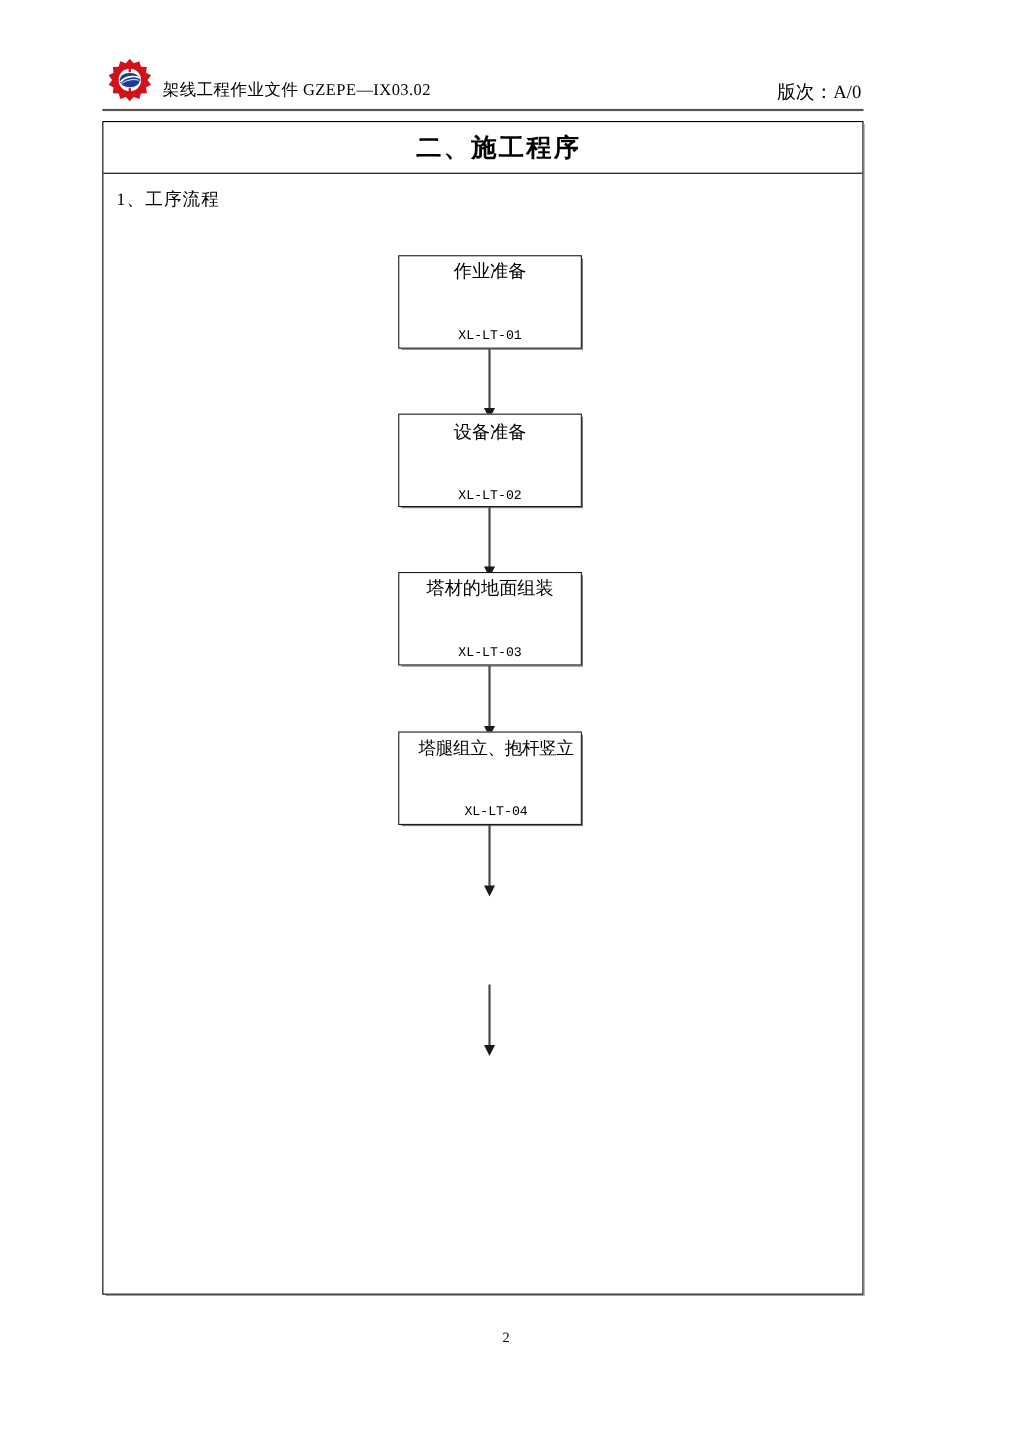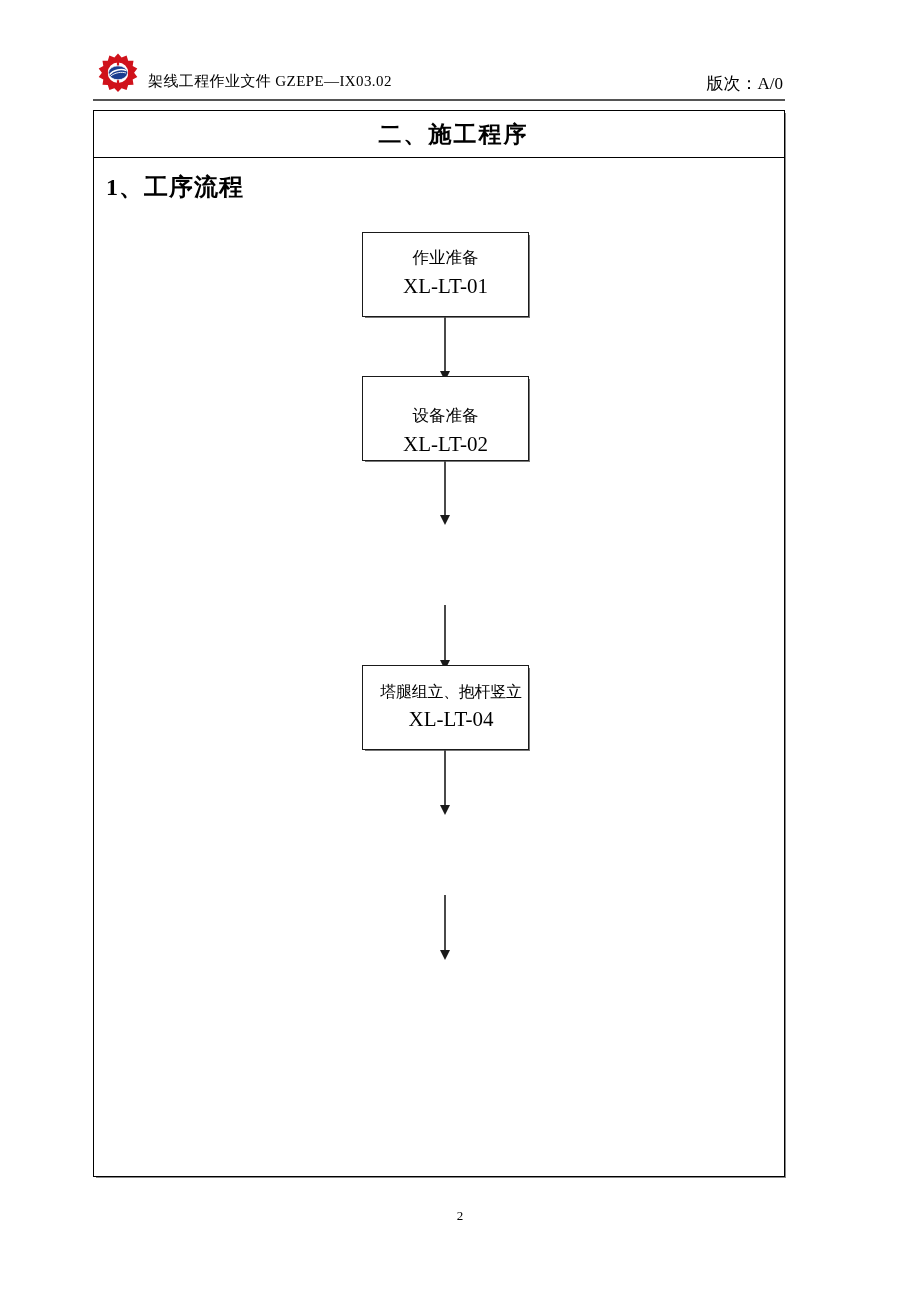--- a/index.html
+++ b/index.html
@@ -82,23 +82,22 @@
     font-size: 23px;
     font-weight: bold;
     letter-spacing: 2px;
     font-family: "DejaVu Serif", "Liberation Serif", serif;
     margin-left: 29px;
   }
   #subsection-label {
     position: absolute;
     left: 12px;
     top: 60px;
-    font-size: 24px;
+    font-size: 16px;
     letter-spacing: 1px;
-    font-weight: bold;
   }
 
   
   #flowchart {
     position: absolute;
     left: 0;
     top: 0;
     width: 692px;
     height: 1067px;
   }
@@ -108,35 +107,36 @@
     width: 167px;
     height: 85px;
     border: 1px solid #1a1a1a;
     box-sizing: border-box;
     box-shadow: 2px 2px 0 -1px #777777;
     background: #ffffff;
     display: flex;
     flex-direction: column;
     align-items: center;
     justify-content: center;
+    gap: 36px;
   }
   .flow-node .node-title {
     font-size: 16.5px;
     line-height: 1.5;
     white-space: nowrap;
   }
   .flow-node.tight .node-title {
     font-size: 16px;
     letter-spacing: -0.3px;
   }
   .flow-node .node-code {
-    font-size: 21px;
+    font-size: 12px;
     line-height: 1.5;
     white-space: nowrap;
-    font-family: Liberation Serif, serif;
+    font-family: Liberation Mono, monospace;
   }
   .flow-arrow {
     position: absolute;
     left: 350px;
     width: 2px;
     background: #4a4a4a;
   }
   .flow-arrow::after {
     content: "";
     position: absolute;
@@ -208,20 +208,24 @@
       <span class="node-code">XL-LT-01</span>
     </div>
     <div class="flow-arrow" style="top:206px; height:55px;"></div>
 
     <div class="flow-node" style="top:265px;justify-content:flex-end;">
       <span class="node-title">设备准备</span>
       <span class="node-code">XL-LT-02</span>
     </div>
     <div class="flow-arrow" style="top:350px; height:55px;"></div>
 
+    <div class="flow-node" style="top:409px;">
+      <span class="node-title">塔材的地面组装</span>
+      <span class="node-code">XL-LT-03</span>
+    </div>
     <div class="flow-arrow" style="top:494px; height:56px;"></div>
 
     <div class="flow-node tight" style="top:554px;padding-left:11px;">
       <span class="node-title">塔腿组立、抱杆竖立</span>
       <span class="node-code">XL-LT-04</span>
     </div>
     <div class="flow-arrow" style="top:639px; height:56px;"></div>
 
     <div class="flow-arrow" style="top:784px; height:56px;"></div>
 

